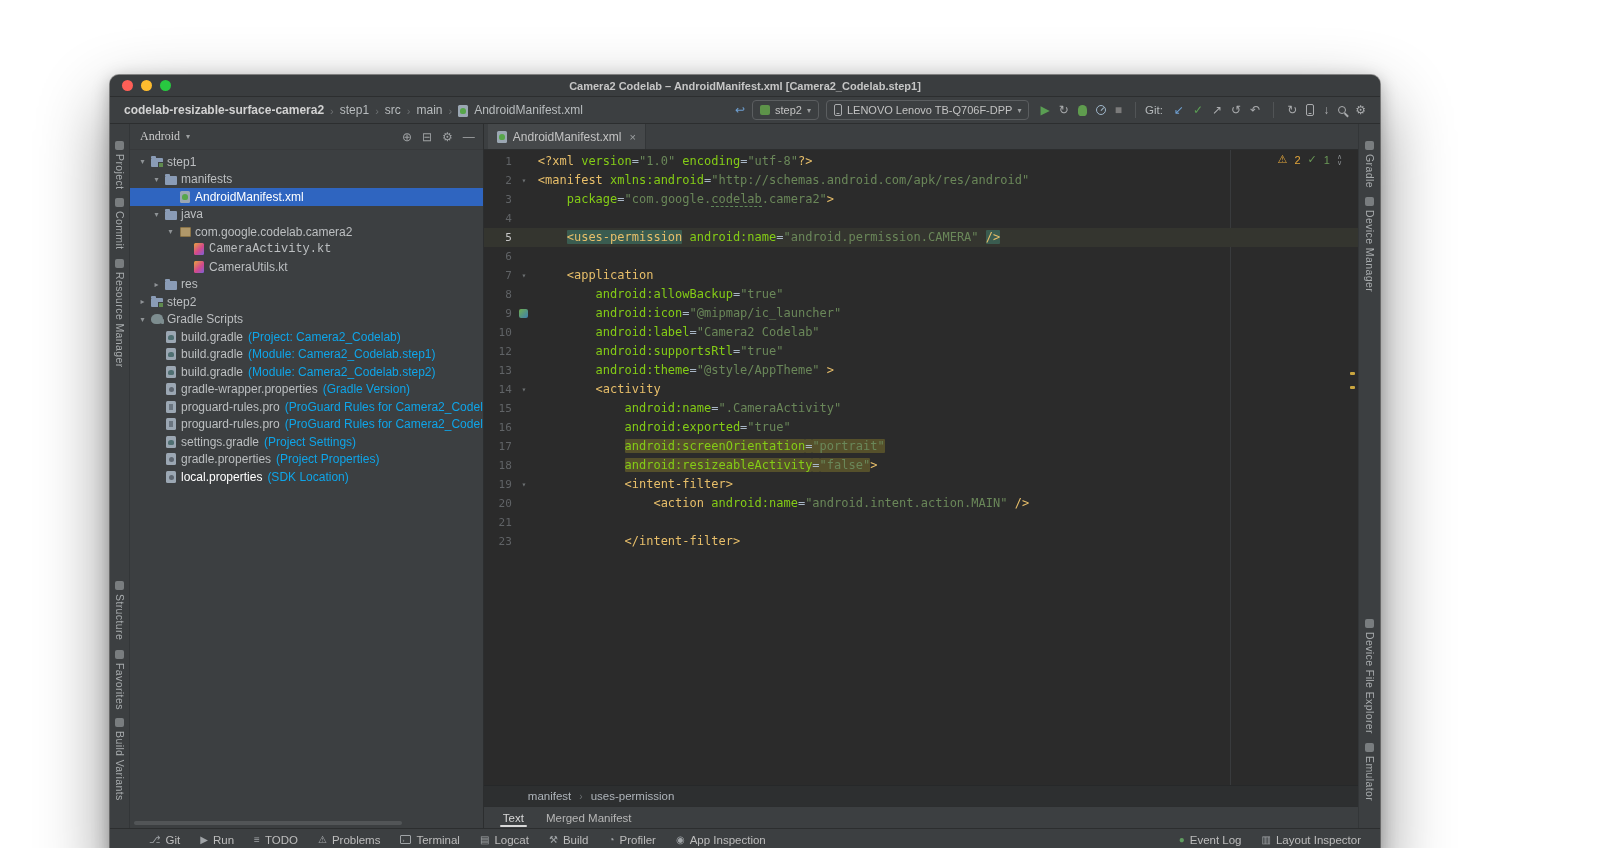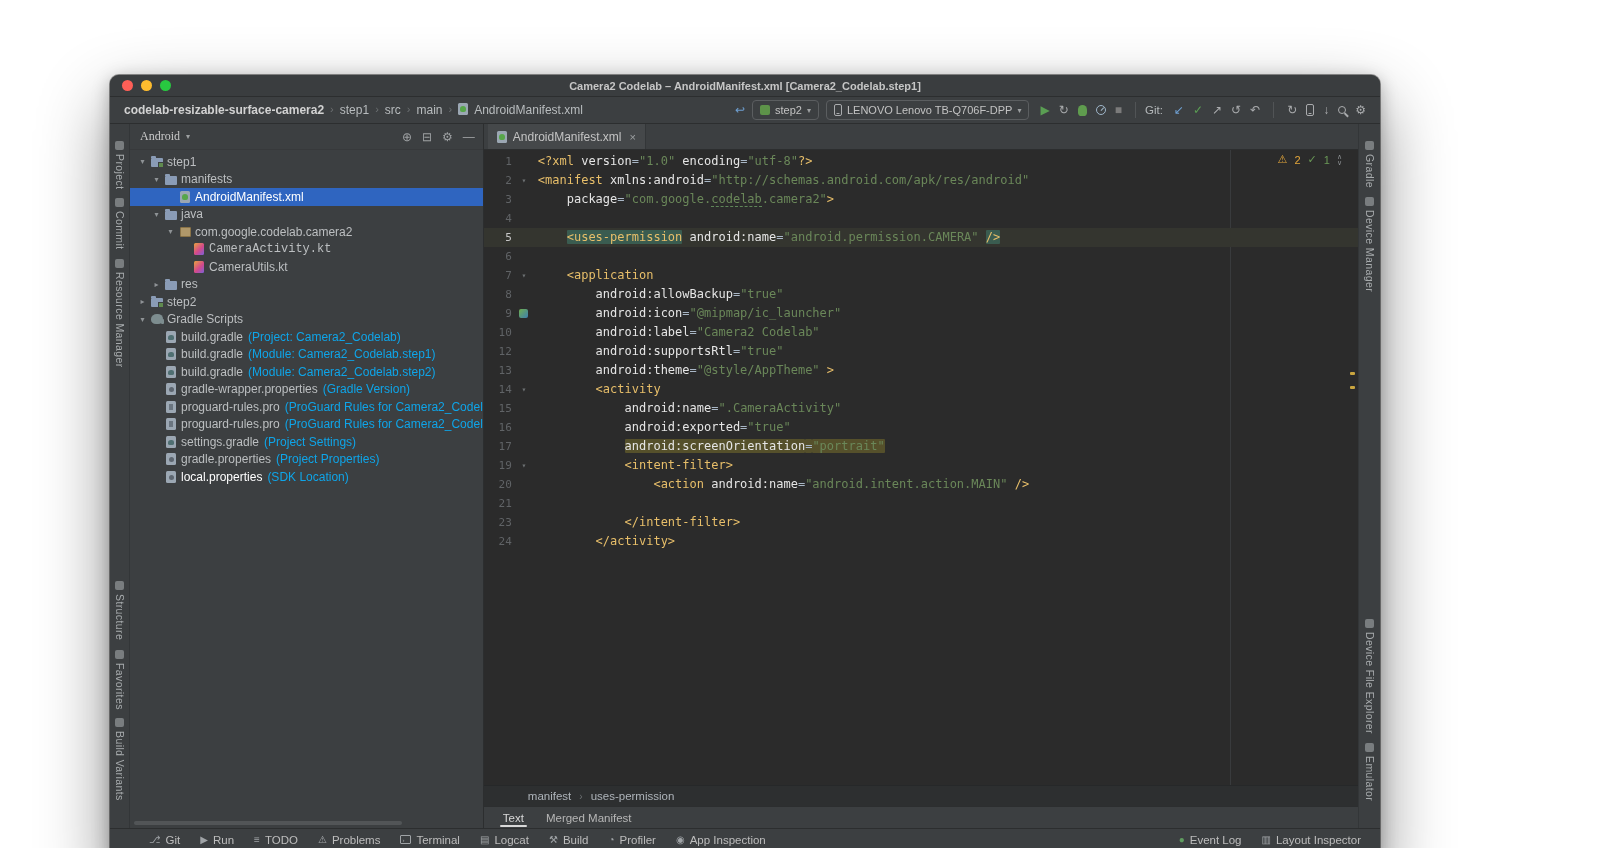--- a/index.html
+++ b/index.html
@@ -14,21 +14,21 @@
   .titlebar{flex:0 0 22px;background:#3a3d3f;border-bottom:1px solid #2c2e2f;display:flex;
     align-items:center;justify-content:center;position:relative;}
   .lights{position:absolute;left:12px;top:5px;display:flex;gap:8px;}
   .light{width:11px;height:11px;border-radius:50%;}
   .light.r{background:#fe5f57}.light.y{background:#febc2e}.light.g{background:#28c840}
   .win-title{font-size:11px;font-weight:bold;color:#c6c6c6;}
 
   
   .navbar{flex:0 0 27px;display:flex;align-items:center;padding:0 10px 0 14px;gap:7px;
     border-bottom:1px solid #2c2e2f;white-space:nowrap;}
-  .crumbs{display:flex;align-items:flex-start;gap:6px;overflow:hidden;}
+  .crumbs{display:flex;align-items:flex-end;gap:6px;overflow:hidden;}
   .crumb{color:#b8bcbe;font-size:12px;}
   .crumb.first{font-weight:bold;color:#d2d2d2;}
   .crumb-sep{color:#6c7072;font-size:11px;}
   .spacer{flex:1;}
   .combo{display:flex;align-items:center;gap:5px;border:1px solid #5b5e60;border-radius:4px;
     height:20px;padding:0 7px;font-size:11px;color:#c3c3c3;}
   .caret{font-size:8px;color:#9da0a2;}
   .tb-group{display:flex;align-items:center;gap:9px;padding:0 4px;}
   .tb-sep{width:1px;height:16px;background:#515456;margin:0 2px;}
   .g-green{color:#5a9e53}.g-gray{color:#a9abad}.g-blue{color:#6e9fd1}.g-dim{color:#7b7b7b}
@@ -108,21 +108,21 @@
   .cline{display:flex;height:19px;line-height:19px;font-family:"DejaVu Sans Mono",monospace;
     font-size:12px;min-width:100%;position:relative;z-index:2;}
   .cline.caret{background:#34352f;}
   .gnum{flex:0 0 32px;width:32px;text-align:right;color:#606366;font-size:11px;padding-right:4px;
     font-family:"DejaVu Sans Mono",monospace;}
   .cline.caret .gnum{color:#c8c8c8;}
   .gfold{flex:0 0 16px;width:16px;text-align:center;color:#6d7173;font-size:8px;display:flex;
     align-items:center;justify-content:center;}
   .gimg{width:9px;height:9px;border-radius:2px;background:linear-gradient(135deg,#6fae4e,#3e7fb0);display:inline-block;}
   .ctext{white-space:pre;padding-left:6px;}
-  .tok-tag{color:#e8bf6a}.tok-attr{color:#e5e5e5}.tok-val{color:#6a8759}.tok-pln{color:#a9b7c6}
+  .tok-tag{color:#e8bf6a}.tok-attr{color:#84cc16}.tok-val{color:#6a8759}.tok-pln{color:#a9b7c6}
   .tok-hlt{background:#3a5c50;border-radius:1px;}
   .tok-hly{background:#55502b;border-radius:1px;}
   .tok-typo{border-bottom:1px dashed #5f8758;}
   .margin-line{position:absolute;top:0;bottom:0;left:746px;width:1px;background:#393b3d;z-index:1;}
   .annos{position:absolute;top:3px;right:16px;display:flex;align-items:center;gap:7px;font-size:11px;z-index:3;}
   .anno-warn{color:#e2a53a;font-size:11px;}
   .anno-ok{color:#6a9956;font-size:11px;}
   .anno-arrows{color:#8b8f92;font-size:7px;display:flex;flex-direction:column;line-height:6px;}
   .estripe{position:absolute;top:0;bottom:0;right:0;width:10px;z-index:3;}
   .emark{position:absolute;right:3px;width:5px;height:3px;background:#c9a53f;border-radius:1px;}
@@ -504,43 +504,43 @@
               <span class="gnum">16</span>
               <span class="gfold"></span>
               <span class="ctext"><span class="tok-pln">            </span><span class="tok-attr">android:exported</span><span class="tok-pln">=</span><span class="tok-val">"true"</span></span>
             </div>
             <div class="cline">
               <span class="gnum">17</span>
               <span class="gfold"></span>
               <span class="ctext"><span class="tok-pln">            </span><span class="tok-attr tok-hly">android:screenOrientation</span><span class="tok-pln tok-hly">=</span><span class="tok-val tok-hly">"portrait"</span></span>
             </div>
             <div class="cline">
+              <span class="gnum">18</span>
+              <span class="gfold"></span>
+              <span class="ctext"><span class="tok-pln">            </span><span class="tok-attr tok-hly">android:resizeableActivity</span><span class="tok-pln tok-hly">=</span><span class="tok-val tok-hly">"false"</span><span class="tok-tag">&gt;</span></span>
+            </div>
+            <div class="cline">
               <span class="gnum">19</span>
               <span class="gfold">▾</span>
               <span class="ctext"><span class="tok-pln">            </span><span class="tok-tag">&lt;intent-filter&gt;</span></span>
             </div>
             <div class="cline">
               <span class="gnum">20</span>
               <span class="gfold"></span>
               <span class="ctext"><span class="tok-pln">                </span><span class="tok-tag">&lt;action </span><span class="tok-attr">android:name</span><span class="tok-pln">=</span><span class="tok-val">"android.intent.action.MAIN"</span><span class="tok-pln"> </span><span class="tok-tag">/&gt;</span></span>
             </div>
             <div class="cline">
               <span class="gnum">21</span>
               <span class="gfold"></span>
               <span class="ctext"></span>
             </div>
             <div class="cline">
               <span class="gnum">23</span>
               <span class="gfold"></span>
               <span class="ctext"><span class="tok-pln">            </span><span class="tok-tag">&lt;/intent-filter&gt;</span></span>
-            </div>
-            <div class="cline">
-              <span class="gnum">24</span>
-              <span class="gfold"></span>
-              <span class="ctext"><span class="tok-pln">        </span><span class="tok-tag">&lt;/activity&gt;</span></span>
             </div>
           </div>
         <div class="estripe">
           <span class="emark" style="top:222px"></span>
           <span class="emark" style="top:236px"></span>
         </div>
       </div>
 
       <div class="xml-crumbs" id="xcrumbs">
           <span>manifest</span>

